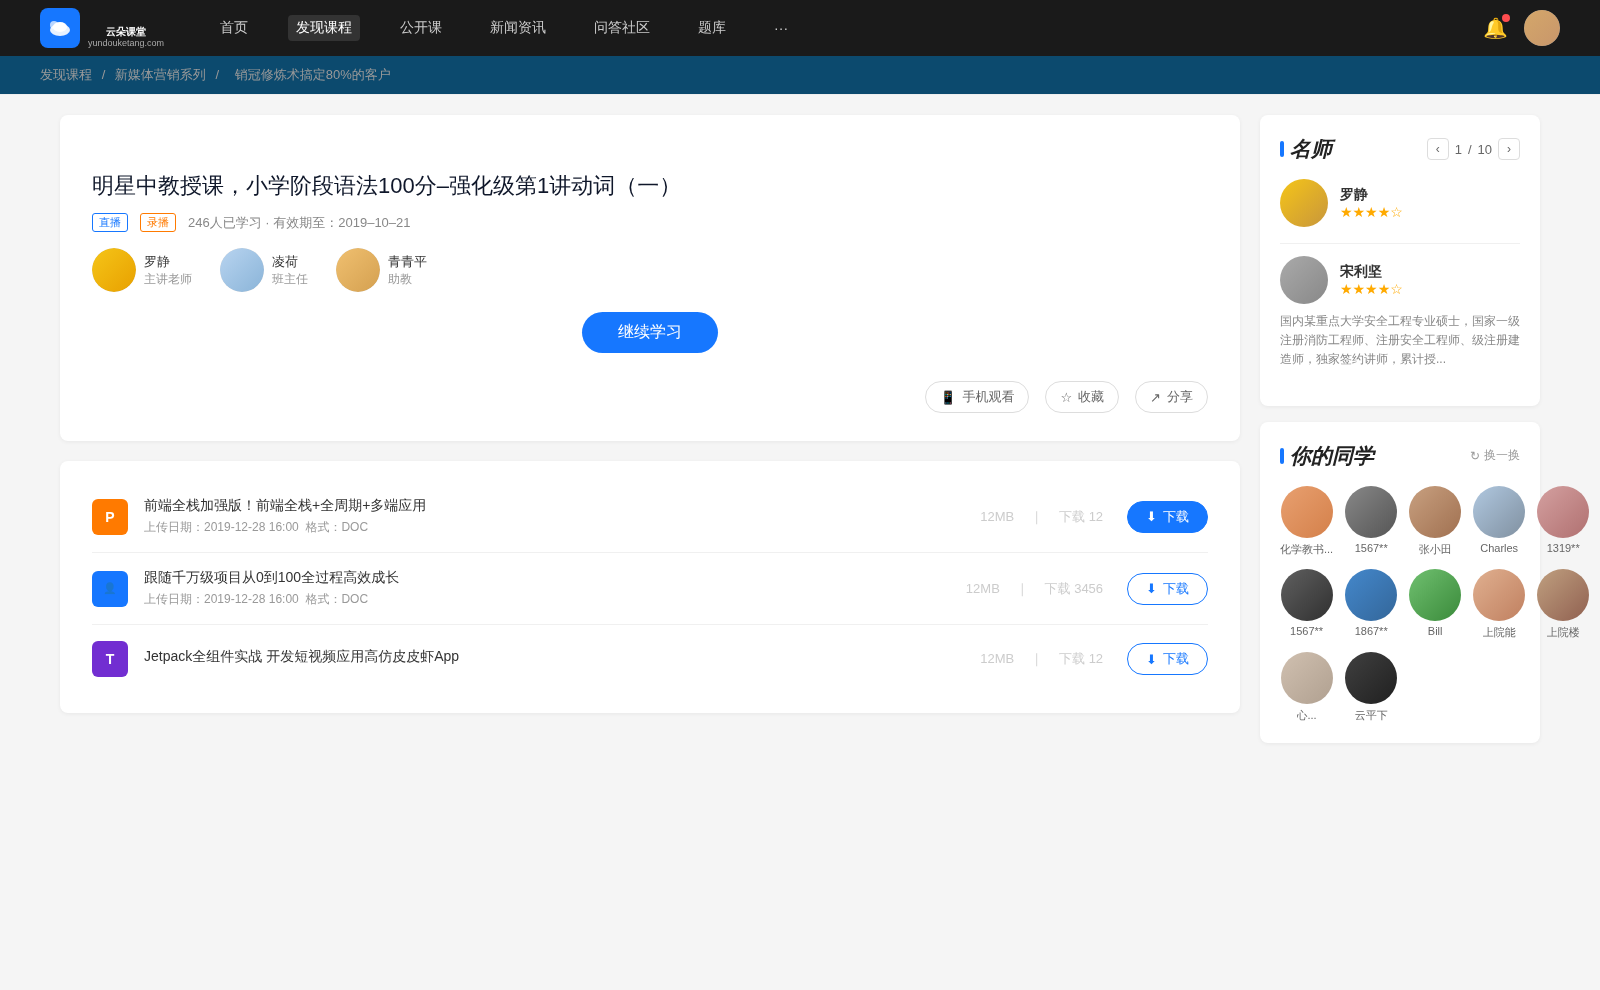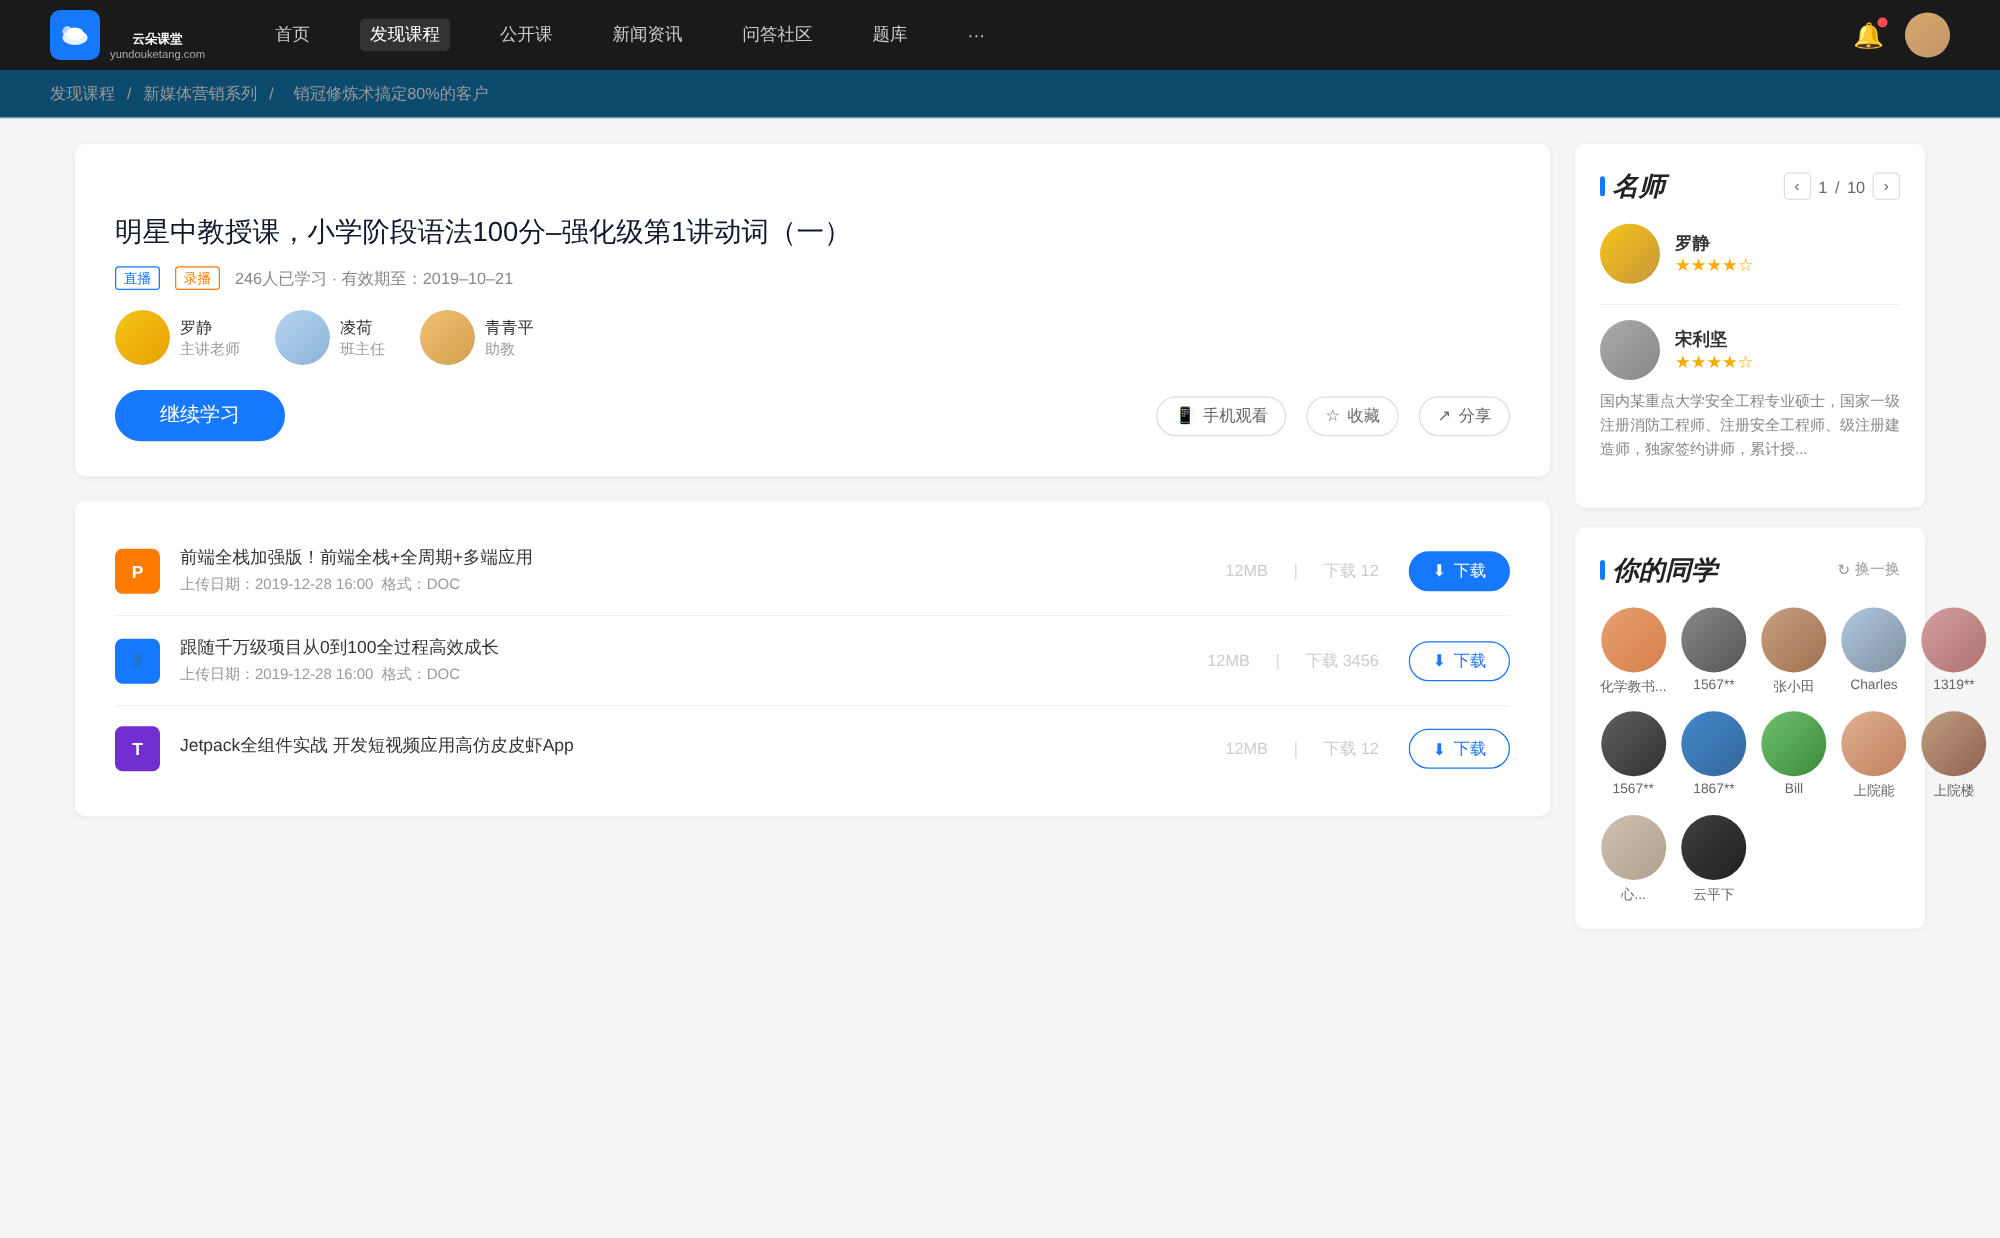--- a/index.html
+++ b/index.html
@@ -44,21 +44,21 @@
     .ta-qing { background: linear-gradient(135deg, #f0c070, #d4a050); }
     .teacher-info { display: flex; flex-direction: column; }
     .teacher-name { font-size: 13px; color: #333; font-weight: 500; }
     .teacher-role { font-size: 12px; color: #999; }
     .progress-section { margin-bottom: 20px; }
     .progress-label { display: flex; align-items: center; gap: 10px; margin-bottom: 8px; }
     .progress-pct { font-size: 18px; font-weight: 600; color: #1677ff; }
     .progress-text { font-size: 13px; color: #999; }
     .progress-bar-bg { width: 220px; height: 6px; background: #e8e8e8; border-radius: 3px; }
     .progress-bar-fill { height: 6px; background: #1677ff; border-radius: 3px; }
-    .course-actions { display: flex; align-items: center; gap: 28px; }
+    .course-actions { display: flex; align-items: center; gap: 28px; flex-direction: column; }
     .btn-primary { background: #1677ff; color: #fff; border: none; border-radius: 24px; padding: 10px 36px; font-size: 16px; cursor: pointer; font-weight: 500; }
     .action-btns { margin-left: auto; display: flex; gap: 16px; }
     .action-btn { display: flex; align-items: center; gap: 6px; color: #666; background: none; border: 1px solid #ddd; border-radius: 20px; padding: 6px 14px; cursor: pointer; font-size: 13px; }
 
     
     .tabs-section { background: #fff; border-radius: 8px; box-shadow: 0 1px 4px rgba(0,0,0,0.06); }
     .tabs-header { display: flex; gap: 32px; padding: 0 32px; border-bottom: 1px solid #eee; }
     .tab-item { padding: 16px 4px; font-size: 15px; color: #666; cursor: pointer; position: relative; }
     .tab-item.active { color: #1677ff; }
     .tab-item.active::after { content: ''; position: absolute; bottom: -1px; left: 0; right: 0; height: 3px; background: #1677ff; border-radius: 2px; }

